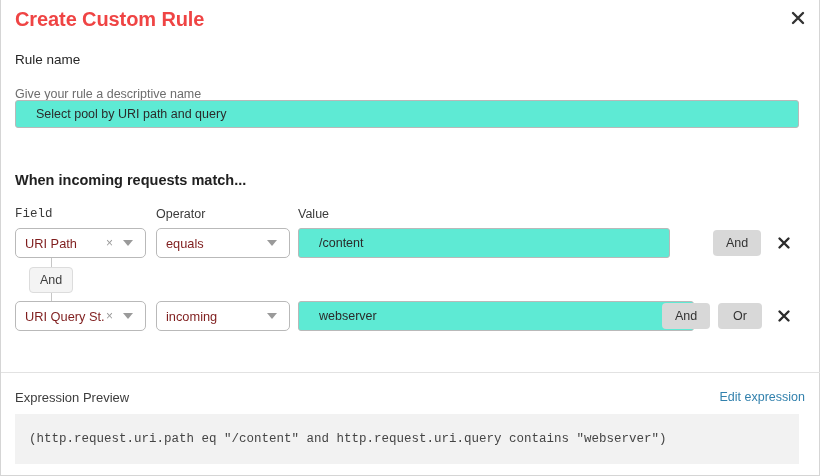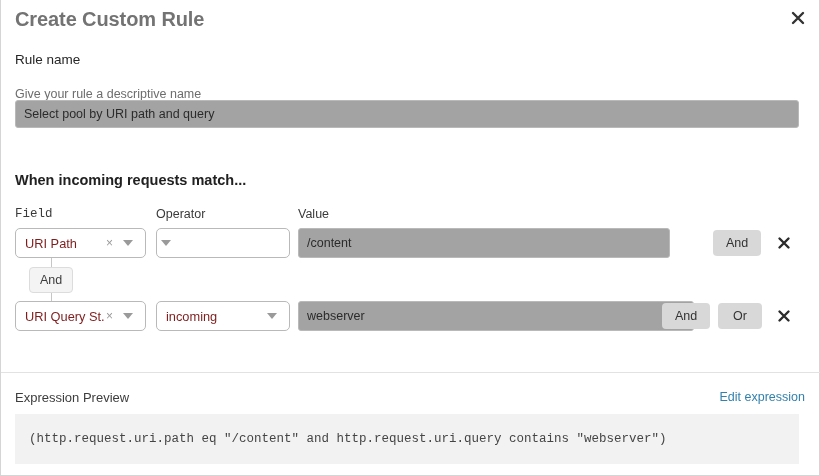--- a/index.html
+++ b/index.html
@@ -27,21 +27,21 @@
   }
 
   
   .dlg-title {
     position: absolute;
     left: 14px;
     top: 8px;
     font-size: 20px;
     font-weight: bold;
     letter-spacing: -0.1px;
-    color: #737373;
+    color: #ef4444;
   }
   .close-btn {
     position: absolute;
     right: 8px;
     top: 5px;
     width: 26px;
     height: 26px;
     display: flex;
     align-items: center;
     justify-content: center;
@@ -67,25 +67,25 @@
   }
   #rule-name-label { top: 52px; }
   #rule-name-help  { top: 75px; margin-top: 12px; }
 
   .text-input {
     position: absolute;
     box-sizing: border-box;
     height: 28px;
     border: 1px solid #b9b9b9;
     border-radius: 3px;
-    background: #a3a3a3;
+    background: #5eead4;
     font-family: "Liberation Sans", sans-serif;
     font-size: 12.5px;
     color: #2b2b2b;
-    padding: 0 8px;
+    padding: 0 20px;
     outline: none;
   }
   #rule-name-input {
     left: 14px;
     top: 100px;
     width: 784px;
   }
 
   
   .section-head {
@@ -309,20 +309,21 @@
   <div class="cond-row" id="cond-row-0">
     <div class="select-box field-select">
       <span class="sel-text">URI Path</span>
       <span class="sel-clear">×</span>
       <span class="sel-caret">
           <i class="caret"></i>
         </span>
     </div>
 
     <div class="select-box operator-select">
+      <span class="sel-text">equals</span>
       <span class="sel-caret">
           <i class="caret"></i>
         </span>
     </div>
 
     <input class="text-input value-input" id="value-input-0" type="text" value="/content" style="">
 
     <button class="pill-btn" id="row0-and">And</button>
 
     <button class="row-delete" id="row0-delete">

